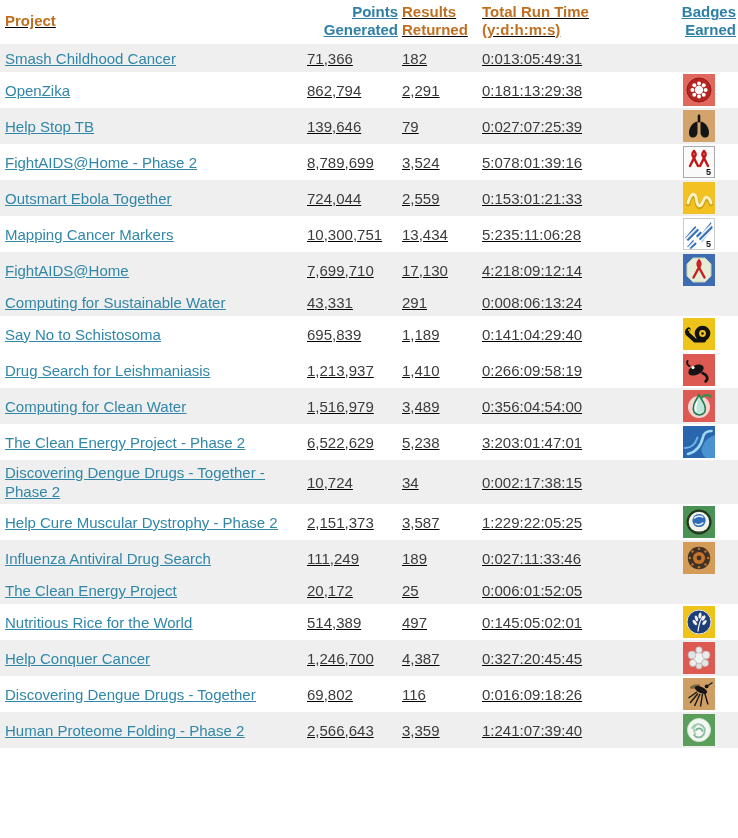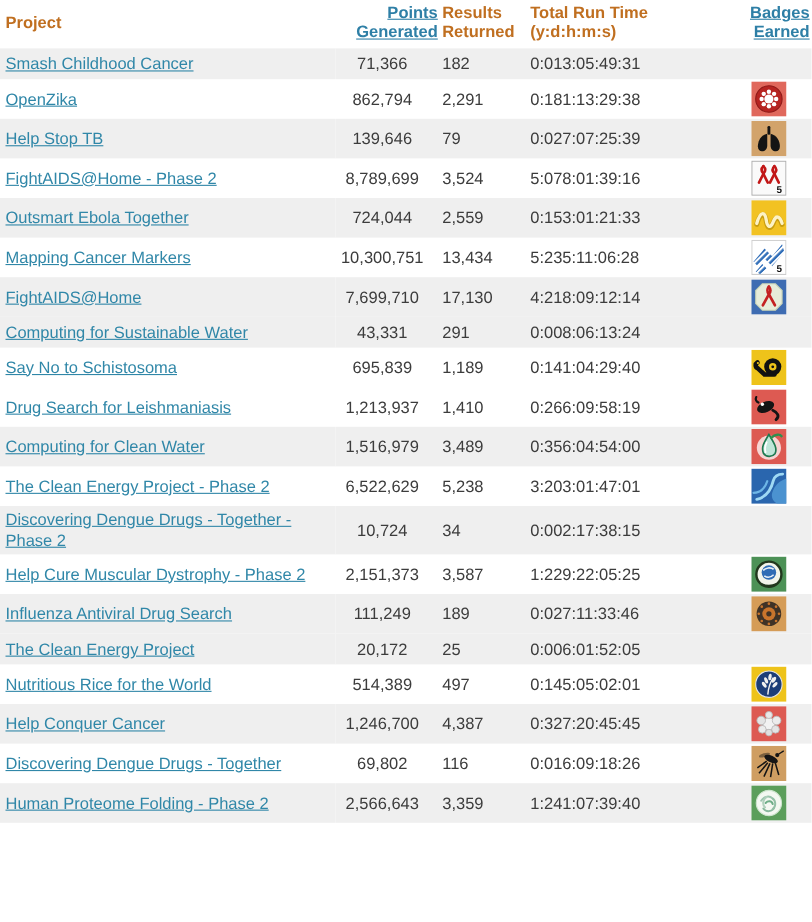--- a/index.html
+++ b/index.html
@@ -1,30 +1,30 @@
 <!DOCTYPE html>
 <html style="--orange: #c06f20; --link: #2e7fa6; --plink: #3087a8; --altbg: #efefef; --txt: #3c3c3c;"><head>
 <meta charset="utf-8">
 <style>
   html,body{margin:0;padding:0;background:#fff;}
   .screen{width:738px;height:770px;overflow:hidden;background:#fff;
-          font-family:"Liberation Sans",sans-serif;}
+          font-family:"Liberation Sans",sans-serif;text-decoration:underline;}
   table{border-collapse:collapse;width:738px;table-layout:fixed;}
   thead th{font-size:15px;font-weight:bold;vertical-align:middle;
            padding:3px 2px 5px 2px;height:34px;line-height:18px;}
   .project-th{text-align:left;padding-left:5px;color:var(--orange,#c06f20);}
   .orange-th{text-align:left;color:var(--orange,#c06f20);}
   .link-th{text-align:right;}
   .link-th .hl{display:block;color:var(--link,#2e7fa6);text-decoration:underline;cursor:pointer;}
   tbody td{font-size:15px;color:var(--txt,#3c3c3c);padding:3px 2px;height:22px;
            vertical-align:middle;line-height:19px;}
   tr.alt{background:var(--altbg,#efefef);margin-top:39px;}
   .cell-project{text-align:left;padding-left:5px;}
   .cell-project a{color:var(--plink,#3087a8);text-decoration:underline;}
-  .cell-points{text-align:center;padding-right:12px;}
+  .cell-points{text-align:left;padding-right:12px;}
   .cell-results{text-align:left;}
   .cell-runtime{}
   .cell-badge{text-align:center;padding:2px 0;}
   .badge{display:inline-block;width:32px;height:32px;position:relative;vertical-align:middle;}
   .badge svg{display:block;}
   .badge-level{position:absolute;bottom:1px;right:4px;font-size:9px;font-weight:bold;
                color:#111;line-height:1;}
 </style>
 </head>
 <body>

